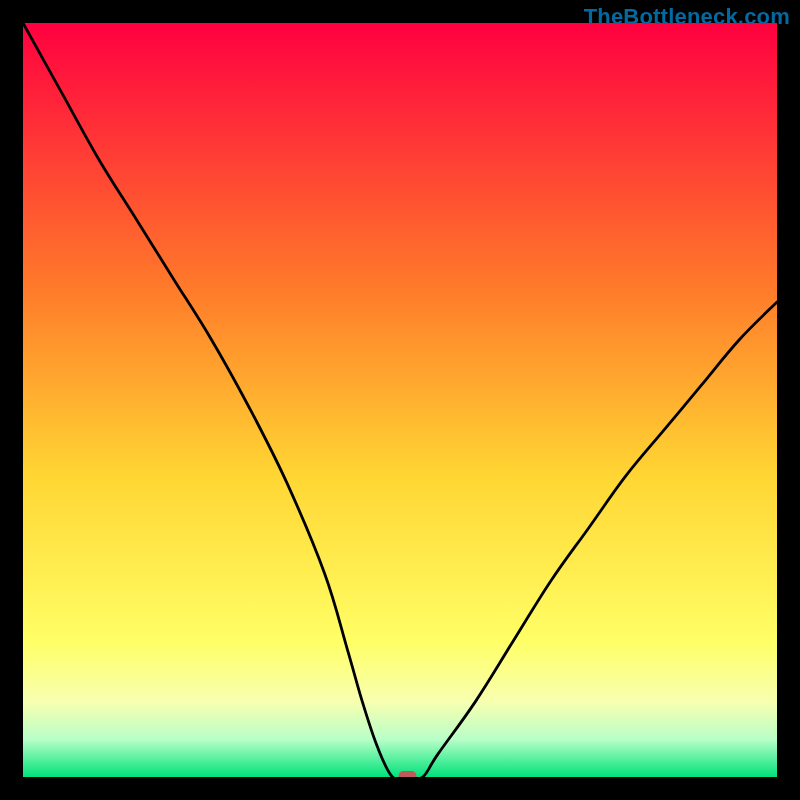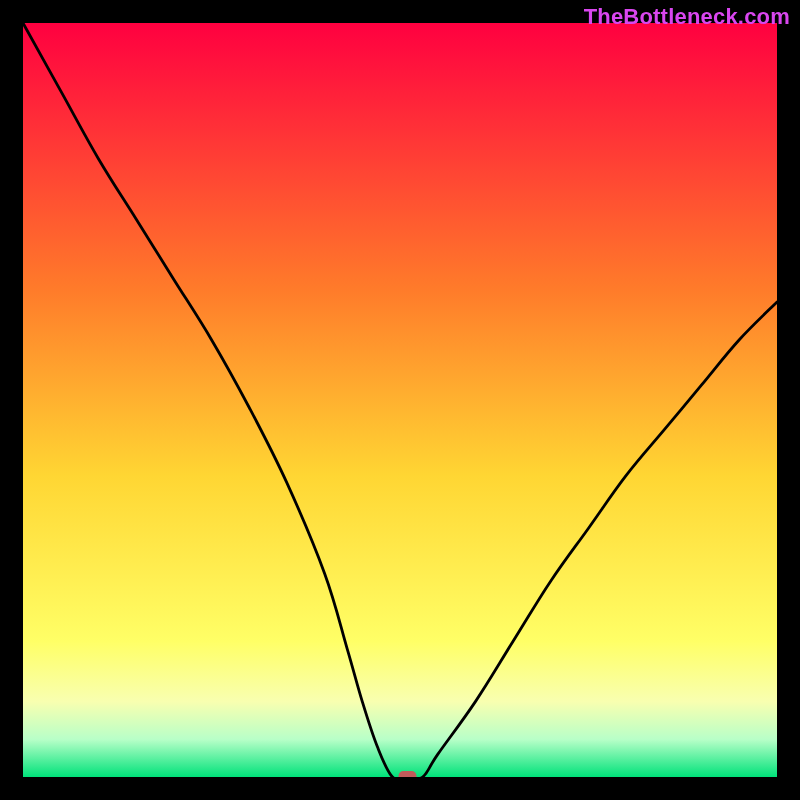--- a/index.html
+++ b/index.html
@@ -14,21 +14,21 @@
   .frame {
     position: relative;
     width: 800px;
     height: 800px;
     background: #000;
   }
   .watermark {
     position: absolute;
     top: 4px;
     right: 10px;
-    color: #d946ef;
+    color: #0369a1;
     font-size: 22px;
     font-weight: 600;
     letter-spacing: 0.2px;
     z-index: 5;
   }
   .plot-area {
     position: absolute;
     left: 23px;
     top: 23px;
     width: 754px;

